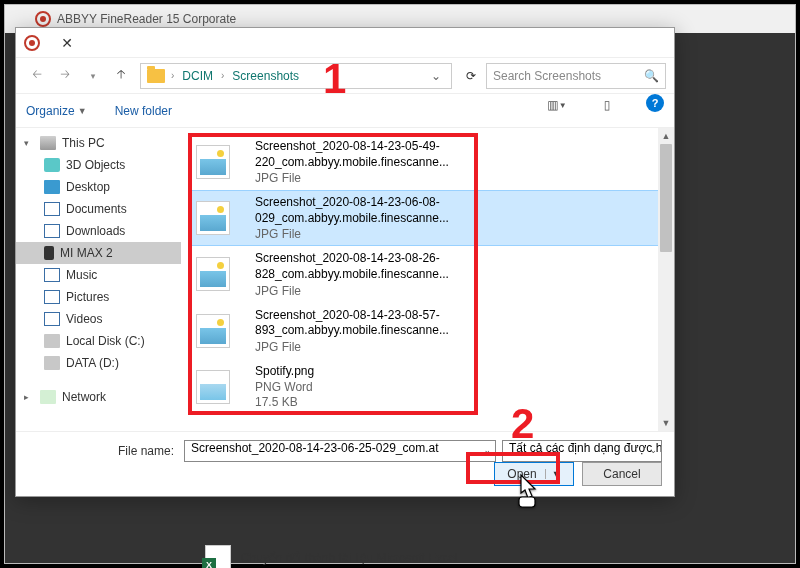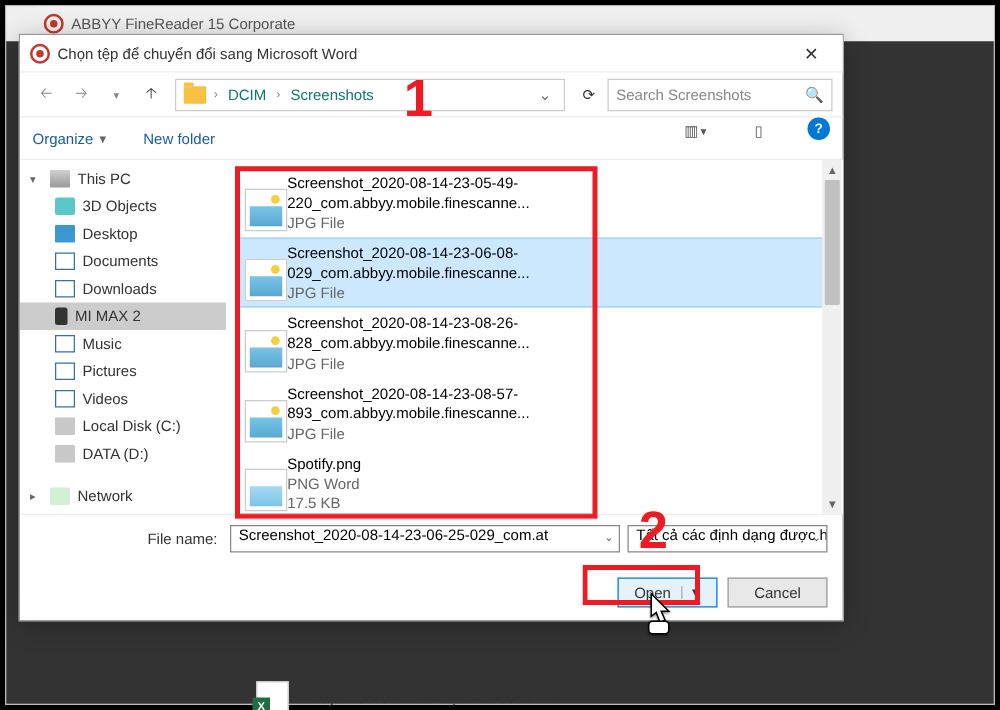--- a/index.html
+++ b/index.html
@@ -52,36 +52,36 @@
 .mi-doc { background: #fff; border: 1px solid #3a6ea5; }
 .mi-dl { background: #fff; border: 1px solid #3a6ea5; }
 .mi-phone { background: #333; border-radius: 2px; width: 10px; }
 .mi-music { background: #fff; border: 1px solid #3a6ea5; }
 .mi-pic { background: #fff; border: 1px solid #3a6ea5; }
 .mi-vid { background: #fff; border: 1px solid #3a6ea5; }
 .mi-disk { background: #c8c8c8; border-radius: 1px; }
 .mi-net { background: #d4f0d4; border-radius: 1px; }
 
 .filelist { flex: 1; background: #fff; overflow-y: auto; position: relative; padding: 6px 4px 6px 8px; }
-.file-item { display: flex; padding: 4px 6px; gap: 0; align-items: flex-end; border: 1px solid transparent; }
+.file-item { display: flex; padding: 4px 6px; gap: 25px; align-items: center; border: 1px solid transparent; }
 .file-item.sel { background: #cce8ff; border: 1px solid #99d1ff; }
 .thumb { width: 34px; height: 34px; border: 1px solid #ccc; background: #fff; position: relative; flex-shrink: 0; }
 .thumb-jpg::after { content: ""; position: absolute; left: 3px; right: 3px; bottom: 3px; height: 16px; background: linear-gradient(#79c5e8,#5aa8d0); }
 .thumb-jpg::before { content: ""; position: absolute; right: 5px; top: 4px; width: 7px; height: 7px; border-radius: 50%; background: #f4d03f; }
 .thumb-png::after { content: ""; position: absolute; left: 3px; right: 3px; bottom: 3px; height: 16px; background: linear-gradient(#a8d8f0,#79c5e8); }
 .file-txt { display: flex; flex-direction: column; gap: 1px; }
 .file-name { color: #000; max-width: 220px; line-height: 1.3; }
 .file-type { color: #666; }
 .file-size { color: #666; }
 .scrollbar { position: absolute; right: 0; top: 0; bottom: 0; width: 16px; background: #f0f0f0; }
 .scrollbar .arrow { height: 16px; display: flex; align-items: center; justify-content: center; color: #666; font-size: 9px; }
 .scrollbar .track { position: absolute; top: 16px; bottom: 16px; left: 0; right: 0; }
 .scrollbar .thumb-sb { position: absolute; left: 2px; right: 2px; top: 0; height: 40%; background: #c1c1c1; border-radius: 1px; }
 
-.bottom { padding: 8px 12px 10px; display: flex; flex-direction: column; gap: 20px; border-top: 1px solid #eee; }
+.bottom { padding: 8px 12px 10px; display: flex; flex-direction: column; gap: 0; border-top: 1px solid #eee; }
 .row1 { display: flex; align-items: center; gap: 6px; }
 .fn-label { width: 150px; text-align: right; color: #333; padding-right: 4px; }
 .fn-input { flex: 1; height: 22px; border: 1px solid #888; padding: 0 18px 0 6px; background: #fff; position: relative; }
 .fn-input .chev { position: absolute; right: 4px; top: 4px; font-size: 9px; color: #555; }
 .filter { width: 160px; height: 22px; border: 1px solid #888; padding: 0 18px 0 6px; background: #fff; position: relative; overflow: hidden; white-space: nowrap; }
 .filter .chev { position: absolute; right: 4px; top: 4px; font-size: 9px; color: #555; }
 .row2 { display: flex; justify-content: flex-end; gap: 8px; }
 .btn { width: 80px; height: 24px; border: 1px solid #999; background: #e8e8e8; display: flex; align-items: center; justify-content: center; color: #333; }
 .btn-open { border: 1px solid #0078d7; background: #e5f1fb; }
 .btn .chev { font-size: 9px; margin-left: 8px; border-left: 1px solid #aaa; padding-left: 6px; }
@@ -110,21 +110,20 @@
   <div class="app-body">
     <div class="below-content">
       <span class="excel-icon"></span>
       <span>Chuyển đổi thành tài liệu Microsoft Excel</span>
     </div>
   </div>
 
   <div class="dialog">
     <div class="dlg-titlebar">
       <span class="dlg-icon"></span>
-      <span class="dlg-title">Chọn tệp để chuyển đổi sang Microsoft Word</span>
       <div class="close-btn">✕</div>
     </div>
 
     <div class="navbar">
       <div class="nav-btn">🡠</div>
       <div class="nav-btn">🡢</div>
       <div class="nav-btn" style="font-size:9px">▾</div>
       <div class="nav-btn enabled">🡡</div>
       <div class="breadcrumb">
         <span class="folder-icon"></span>

